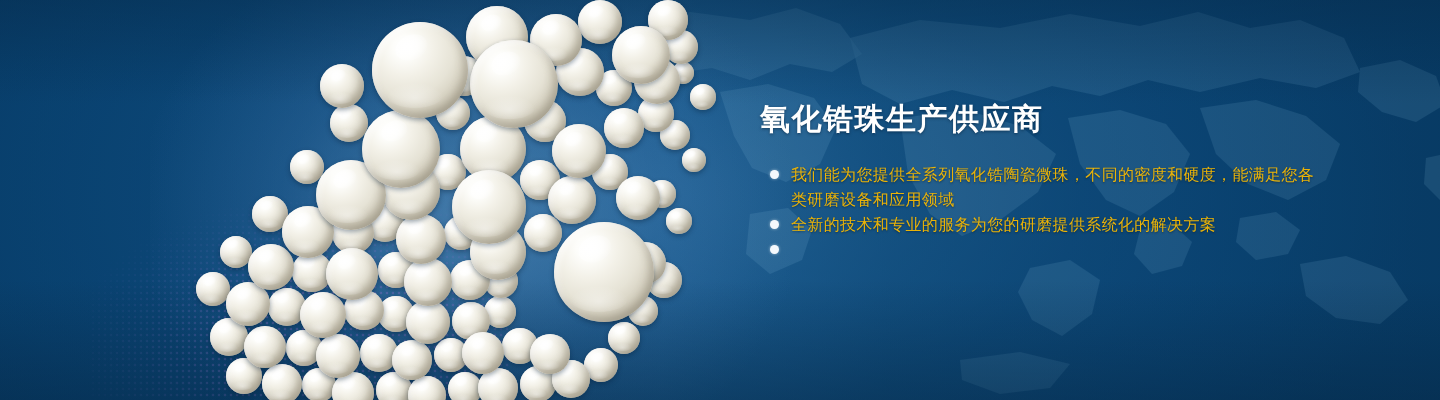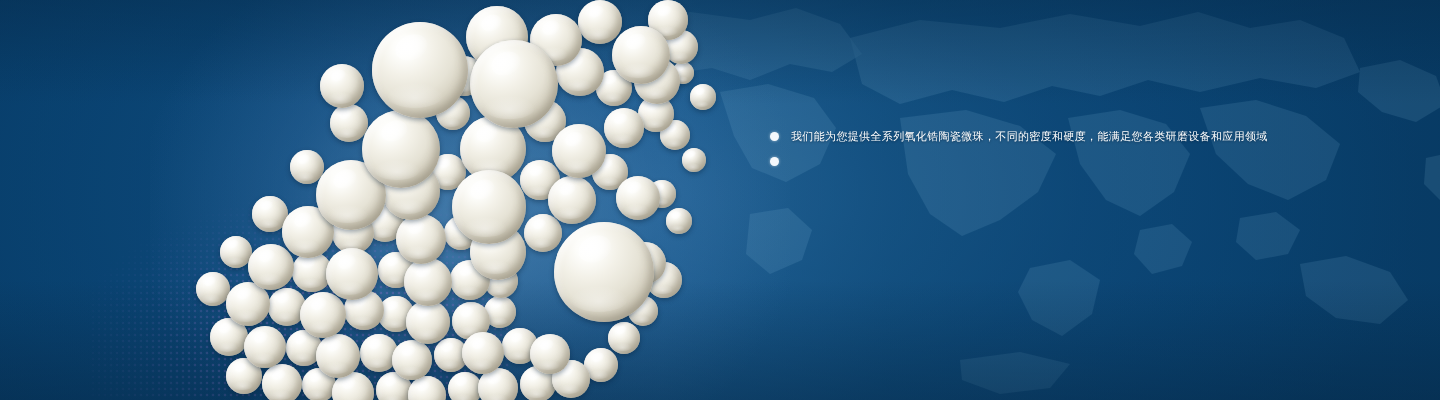--- a/index.html
+++ b/index.html
@@ -109,22 +109,22 @@
     text-shadow:0 1px 3px rgba(3,26,48,.55);
     white-space:nowrap;
   }
   .bullets{
     margin-top:24px;
     list-style:none;
   }
   .bullet{
     position:relative;
     padding-left:31px;
-    color:#ffffff;
-    font-size:11px;
+    color:#eab308;
+    font-size:16px;
     line-height:25px;
     letter-spacing:.35px;
     text-shadow:0 1px 2px rgba(3,26,48,.55);
     margin-bottom:0px;
   }
   .bullet + .bullet{ margin-top:0; }
   .dot{
     position:absolute;
     left:10px; top:8px;
     width:9px; height:9px;
@@ -252,20 +252,22 @@
       <div class="bead" style="left: 648px; top: 180px; width: 28px; height: 28px; z-index: 28;"></div>
       <div class="bead" style="left: 666px; top: 208px; width: 26px; height: 26px; z-index: 26;"></div>
       <div class="bead" style="left: 682px; top: 148px; width: 24px; height: 24px; z-index: 24;"></div>
       <div class="bead" style="left: 690px; top: 84px; width: 26px; height: 26px; z-index: 26;"></div>
       <div class="bead" style="left: 672px; top: 62px; width: 22px; height: 22px; z-index: 22;"></div>
     </div>
 
   <div class="bg-vert"></div>
 
   <div class="copy">
+    <div class="headline">氧化锆珠生产供应商</div>
 
     <ul class="bullets" id="bullets">
         <li class="bullet"><span class="dot"></span><span>我们能为您提供全系列氧化锆陶瓷微珠，不同的密度和硬度，能满足您各类研磨设备和应用领域</span></li>
+        <li class="bullet"><span class="dot"></span><span>全新的技术和专业的服务为您的研磨提供系统化的解决方案</span></li>
         <li class="bullet"><span class="dot"></span></li>
       </ul>
   </div>
 
 </div>
 
 </body></html>

